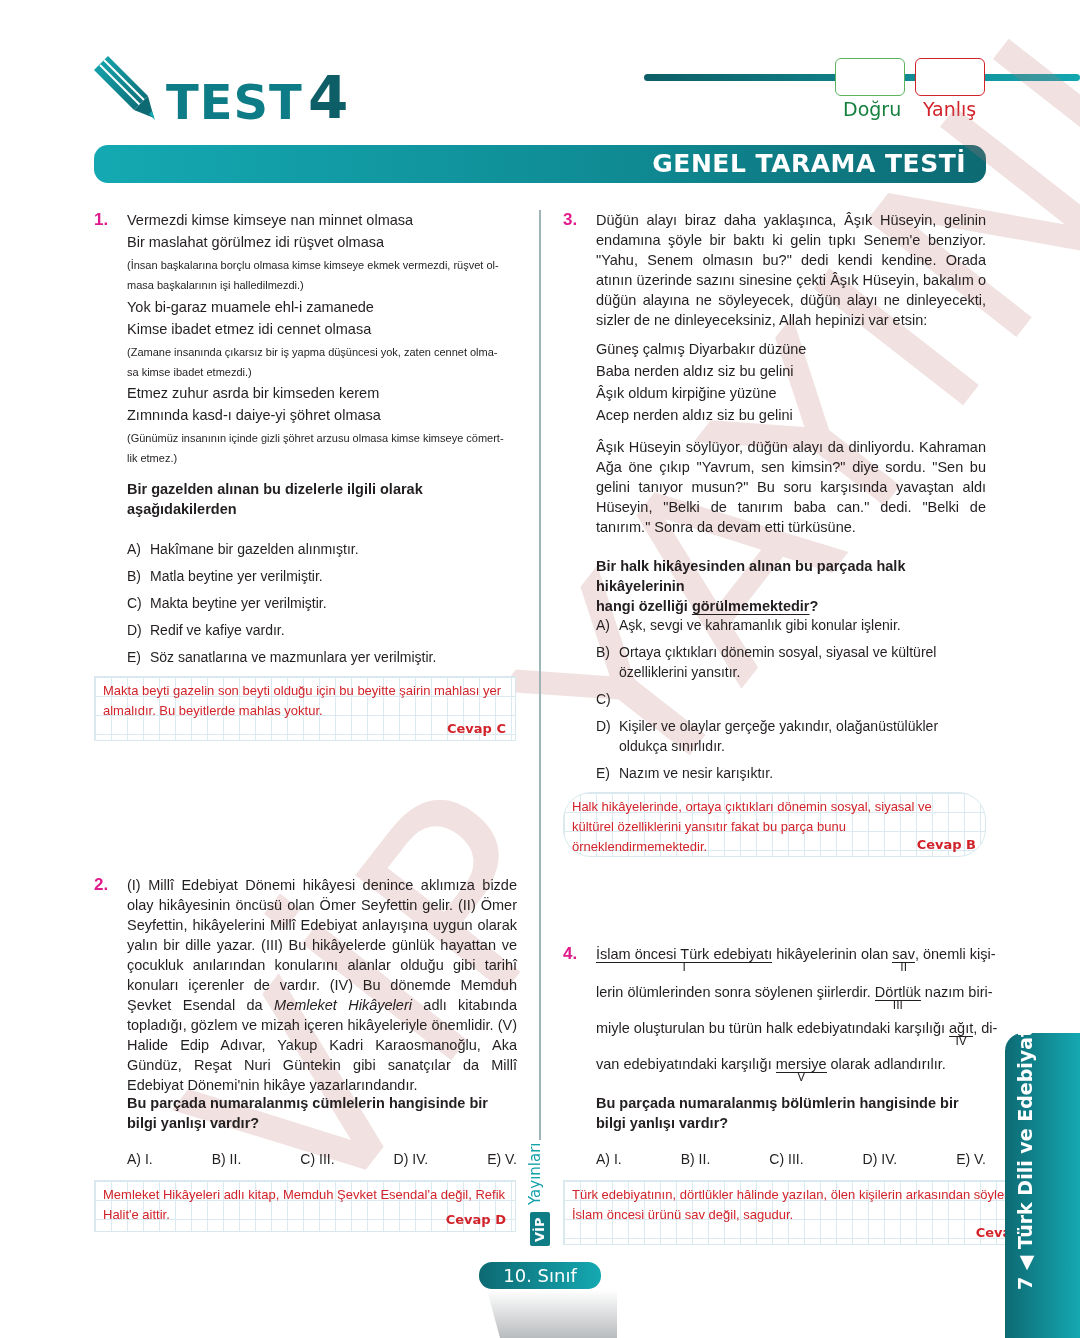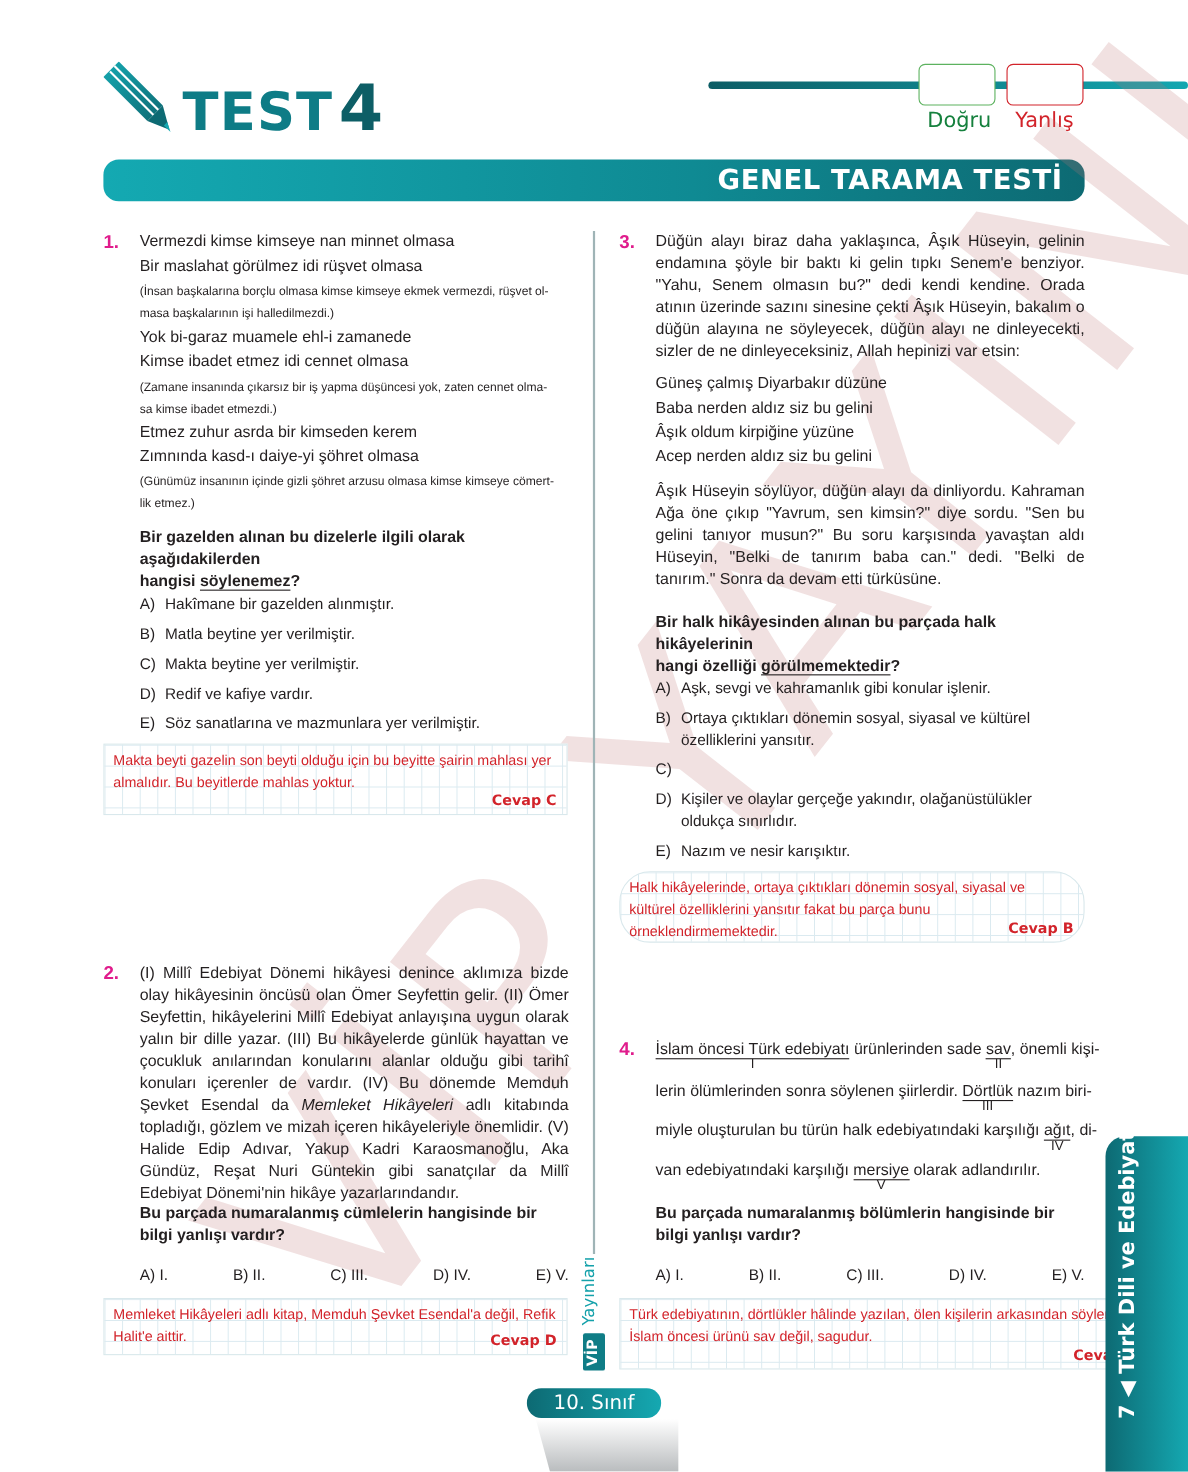--- a/index.html
+++ b/index.html
@@ -98,21 +98,20 @@
 <div class="verse" style="left:127px;top:318px;">Kimse ibadet etmez idi cennet olmasa</div>
 <div class="gloss" style="left:127px;top:342px;">(Zamane insanında çıkarsız bir iş yapma düşüncesi yok, zaten cennet olma-</div>
 <div class="gloss" style="left:127px;top:362px;">sa kimse ibadet etmezdi.)</div>
 <div class="verse" style="left:127px;top:382px;">Etmez zuhur asrda bir kimseden kerem</div>
 <div class="verse" style="left:127px;top:404px;">Zımnında kasd-ı daiye-yi şöhret olmasa</div>
 <div class="gloss" style="left:127px;top:428px;">(Günümüz insanının içinde gizli şöhret arzusu olmasa kimse kimseye cömert-</div>
 <div class="gloss" style="left:127px;top:448px;">lik etmez.)</div>
 
 <div class="txt bold" style="left:127px;top:479px;width:395px;">
   <div>Bir gazelden alınan bu dizelerle ilgili olarak aşağıdakilerden</div>
-  <div><span>hangisi </span><span class="ul">söylenemez</span><span>?</span></div>
 </div>
 
 <div class="opt-list" style="left:127px;top:539px;width:400px;">
   <div class="opt">
       <span class="l">A)</span>
       <span>Hakîmane bir gazelden alınmıştır.</span>
     </div>
   <div class="opt">
       <span class="l">B)</span>
       <span>Matla beytine yer verilmiştir.</span>
@@ -190,21 +189,21 @@
 </div>
 
 <div class="answer" style="left:563px;top:792px;width:423px;height:65px;border-radius:28px;">
   <div class="exp">Halk hikâyelerinde, ortaya çıktıkları dönemin sosyal, siyasal ve kültürel özelliklerini yansıtır fakat bu parça bunu örneklendirmemektedir.</div>
   <div class="cevap">Cevap B</div>
 </div>
 
 <div class="qnum" style="left:563px;top:944px;">4.</div>
 
 <div class="txt" style="left:596px;top:944px;white-space:nowrap;">
-  <span class="mk"><span class="bar">İslam öncesi Türk edebiyatı</span><span class="rn">I</span></span><span> ürünlerinden sade </span><span class="mk"><span class="bar">sav</span><span class="rn">II</span></span><span>, önemli kişi-</span>
+  <span class="mk"><span class="bar">İslam öncesi Türk edebiyatı</span><span class="rn">I</span></span><span> hikâyelerinin olan </span><span class="mk"><span class="bar">sav</span><span class="rn">II</span></span><span>, önemli kişi-</span>
 </div>
 <div class="txt" style="left:596px;top:982px;white-space:nowrap;">
   <span>lerin ölümlerinden sonra söylenen şiirlerdir. </span><span class="mk"><span class="bar">Dörtlük</span><span class="rn">III</span></span><span> nazım biri-</span>
 </div>
 <div class="txt" style="left:596px;top:1018px;white-space:nowrap;">
   <span>miyle oluşturulan bu türün halk edebiyatındaki karşılığı </span><span class="mk"><span class="bar">ağıt</span><span class="rn">IV</span></span><span>, di-</span>
 </div>
 <div class="txt" style="left:596px;top:1054px;white-space:nowrap;">
   <span>van edebiyatındaki karşılığı </span><span class="mk"><span class="bar">mersiye</span><span class="rn">V</span></span><span> olarak adlandırılır.</span>
 </div>

